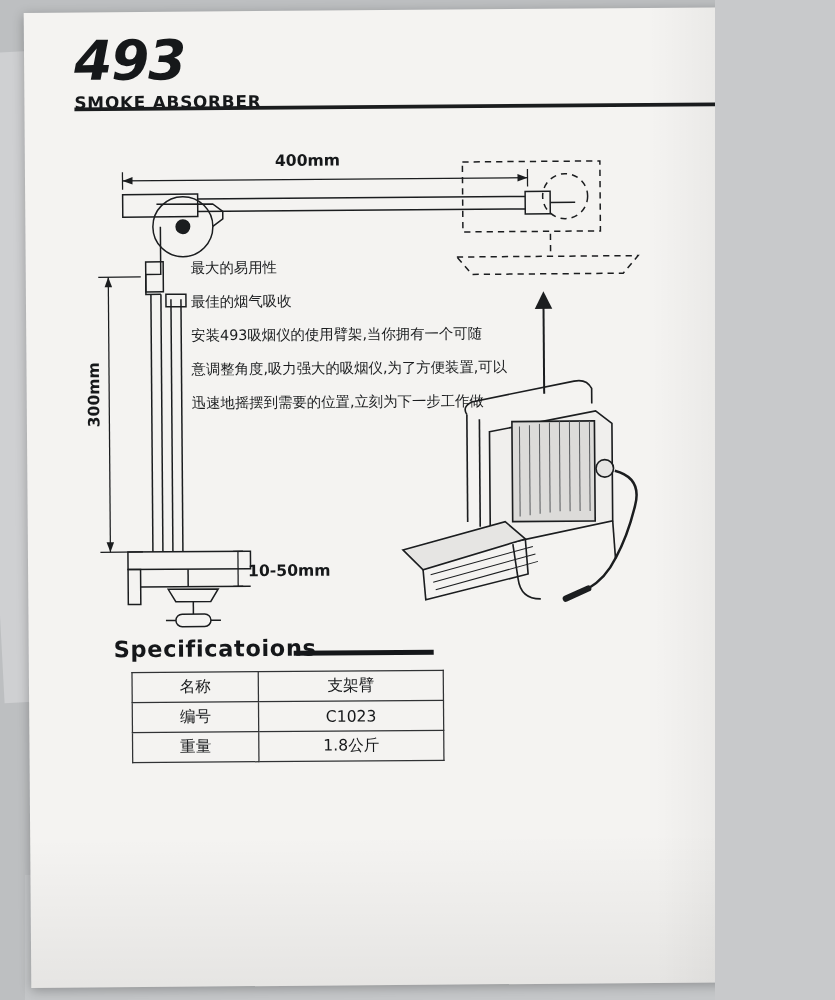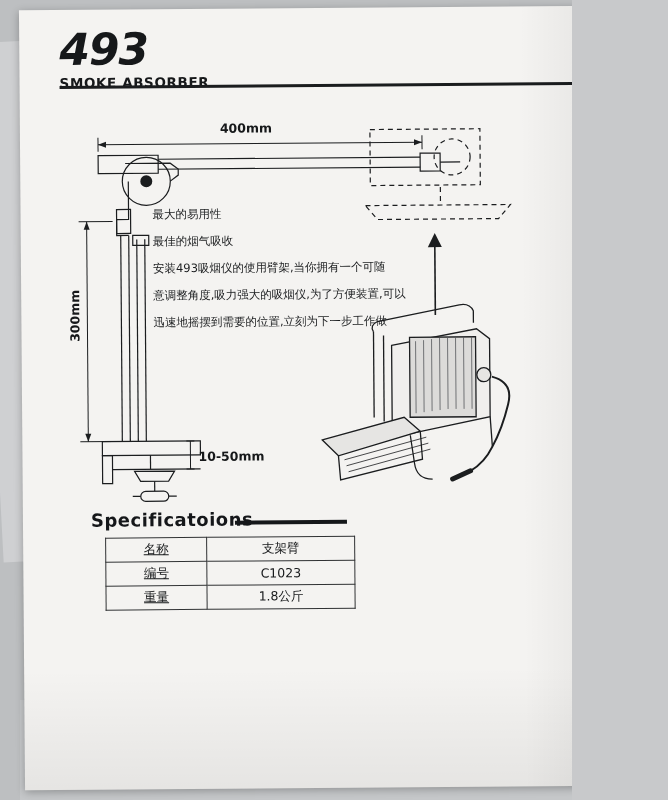--- a/index.html
+++ b/index.html
@@ -153,21 +153,21 @@
     font-family: "DejaVu Sans", sans-serif;
     font-size: 12.5px;
     color: #16181a;
   }
   .spec-table td {
     border: 1px solid #303234;
     height: 21px;
     text-align: center;
     padding: 1px 4px;
   }
-  .spec-table td.k { width: 92px; text-decoration: underline; }
+  .spec-table td.k { width: 92px; }
 
   
   text { font-family: "DejaVu Sans", sans-serif; fill: #16181a; }
 </style>
 </head>
 <body>
 
 <div id="stage">
 
   <div class="bg-paper bg1"></div>

